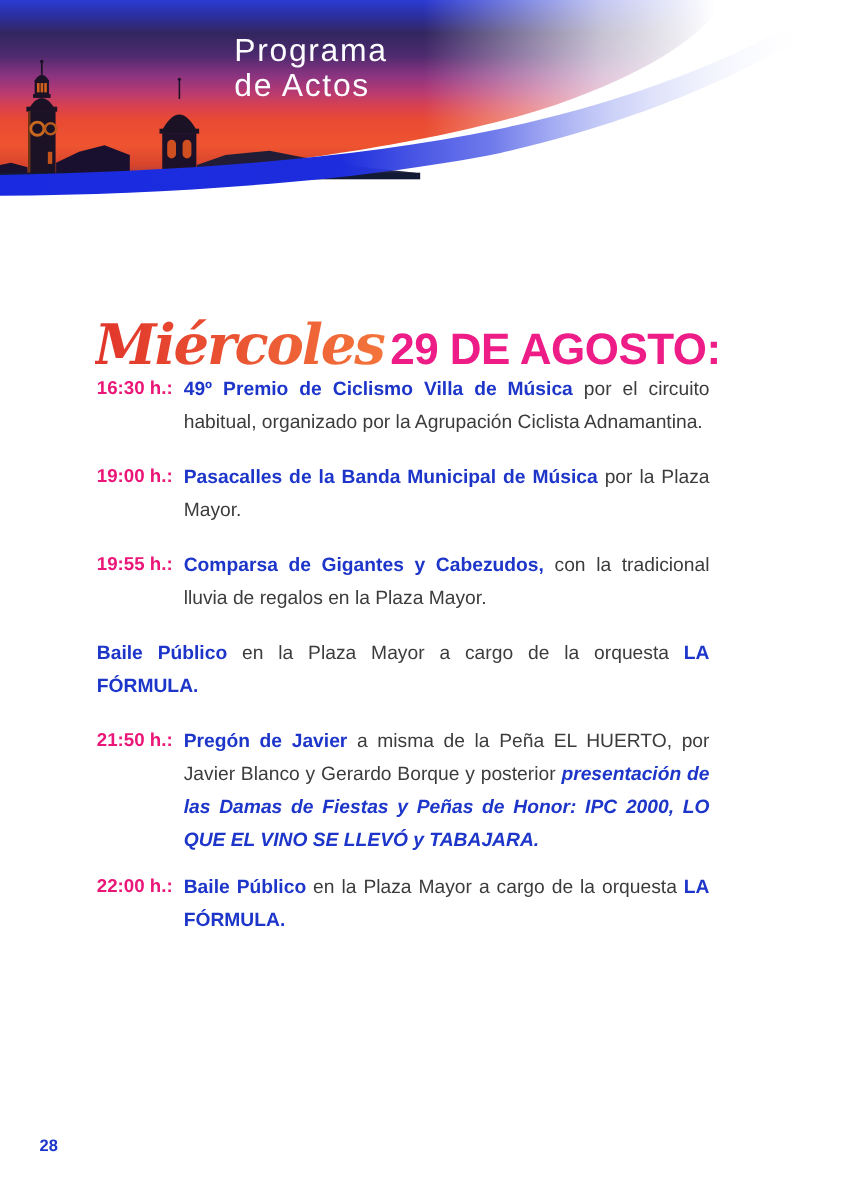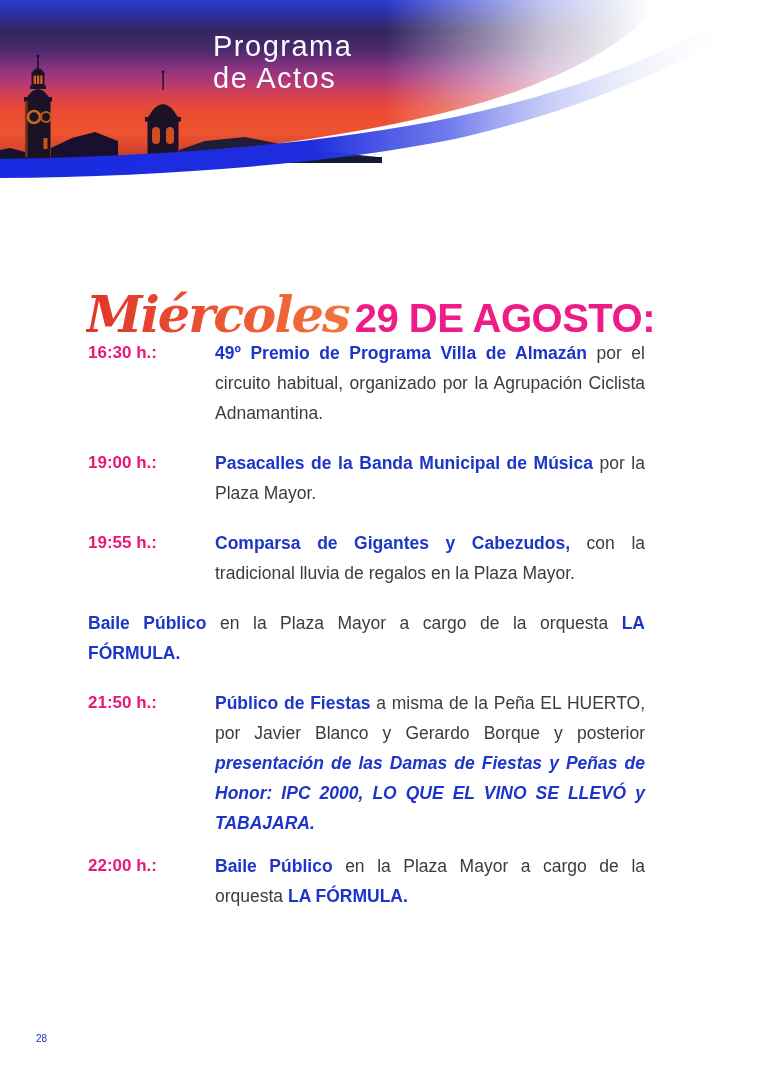--- a/index.html
+++ b/index.html
@@ -41,41 +41,41 @@
     padding-right:6px;
   }
   .date-head{
     font-size:40px;font-weight:700;letter-spacing:-0.5px;
     color:var(--head-pink,#ed1c86);
   }
   
   .schedule{
     position:absolute;left:88px;top:338px;width:557px;
   }
-  .entry{display:flex;margin-bottom:20px;gap:48px;}
+  .entry{display:flex;margin-bottom:20px;}
   .entry:nth-child(5){margin-bottom:13px;}
   .entry .time{
     flex:0 0 79px;
     font-size:17px;line-height:30px;font-weight:700;
     color:var(--pink,#ea1678);
   }
   .entry .desc{
     flex:1;
     font-size:17.5px;line-height:30px;
     color:var(--body,#3c3c3c);
     text-align:justify;
   }
   .seg-bold-blue{color:var(--blue,#1d36c9);font-weight:700;}
   .seg-regular{}
   .seg-italic{}
   .seg-bold-italic-blue{color:var(--blue,#1d36c9);font-weight:700;font-style:italic;}
   
   .page-num{
     position:absolute;left:36px;top:1033px;
-    font-size:10px;font-weight:400;
+    font-size:15px;font-weight:700;
     color:var(--blue,#1d36c9);
   }
 </style>
 </head>
 <body>
 
 <div class="page">
 
   <div class="header">
     <svg width="773" height="212" viewBox="0 0 773 212">
@@ -160,36 +160,36 @@
   </div>
 
   <div class="heading">
     <span class="script-day">Miércoles</span>
     <span class="date-head">29 DE AGOSTO:</span>
   </div>
 
   <div class="schedule">
       <div class="entry">
         <div class="time">16:30 h.:</div>
-        <div class="desc"><span class="seg-bold-blue">49º Premio de Programa Villa de Almazán </span><span class="seg-regular">por el circuito habitual, organizado por la </span><span class="seg-italic">Agrupación Ciclista Adnamantina.</span></div>
+        <div class="desc"><span class="seg-bold-blue">49º Premio de Ciclismo Villa de Música </span><span class="seg-regular">por el circuito habitual, organizado por la </span><span class="seg-italic">Agrupación Ciclista Adnamantina.</span></div>
       </div>
       <div class="entry">
         <div class="time">19:00 h.:</div>
         <div class="desc"><span class="seg-bold-blue">Pasacalles de la Banda Municipal de Música </span><span class="seg-regular">por la Plaza Mayor.</span></div>
       </div>
       <div class="entry">
         <div class="time">19:55 h.:</div>
         <div class="desc"><span class="seg-bold-blue">Comparsa de Gigantes y Cabezudos, </span><span class="seg-regular">con la tradicional lluvia de regalos en la Plaza Mayor.</span></div>
       </div>
       <div class="entry">
         <div class="desc"><span class="seg-bold-blue">Baile Público </span><span class="seg-regular">en la Plaza Mayor a cargo de la orquesta </span><span class="seg-bold-blue">LA FÓRMULA.</span></div>
       </div>
       <div class="entry">
         <div class="time">21:50 h.:</div>
-        <div class="desc"><span class="seg-bold-blue">Público de Fiestas </span><span class="seg-regular">a misma de la </span><span class="seg-italic">Peña EL HUERTO, por Javier  Blanco y Gerardo Borque y posterior </span><span class="seg-bold-italic-blue">presentación de las  Damas de Fiestas y Peñas de Honor: IPC 2000, LO QUE EL VINO SE LLEVÓ y TABAJARA.</span></div>
+        <div class="desc"><span class="seg-bold-blue">Pregón de Javier </span><span class="seg-regular">a misma de la </span><span class="seg-italic">Peña EL HUERTO, por Javier  Blanco y Gerardo Borque y posterior </span><span class="seg-bold-italic-blue">presentación de las  Damas de Fiestas y Peñas de Honor: IPC 2000, LO QUE EL VINO SE LLEVÓ y TABAJARA.</span></div>
       </div>
       <div class="entry">
         <div class="time">22:00 h.:</div>
         <div class="desc"><span class="seg-bold-blue">Baile Público </span><span class="seg-regular">en la Plaza Mayor a cargo de la orquesta </span><span class="seg-bold-blue">LA FÓRMULA.</span></div>
       </div>
     </div>
 
   <div class="page-num">28</div>
 
 </div>

